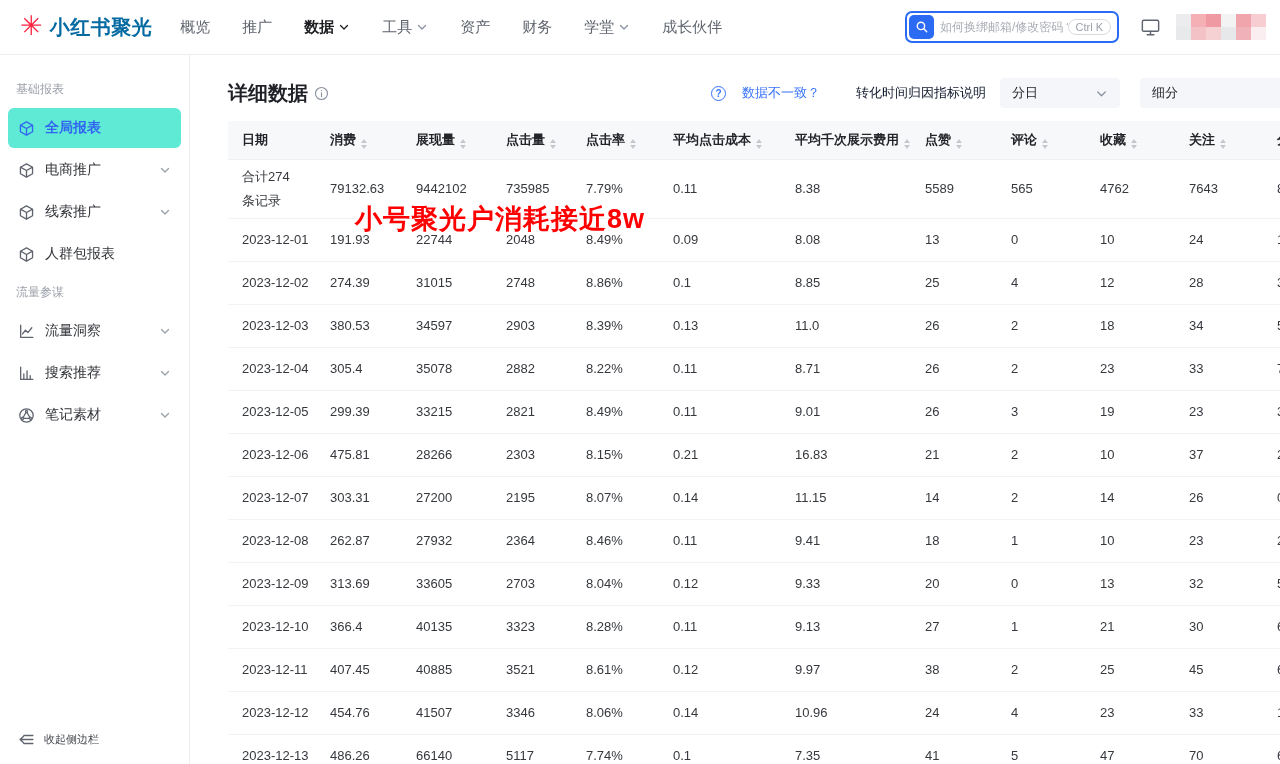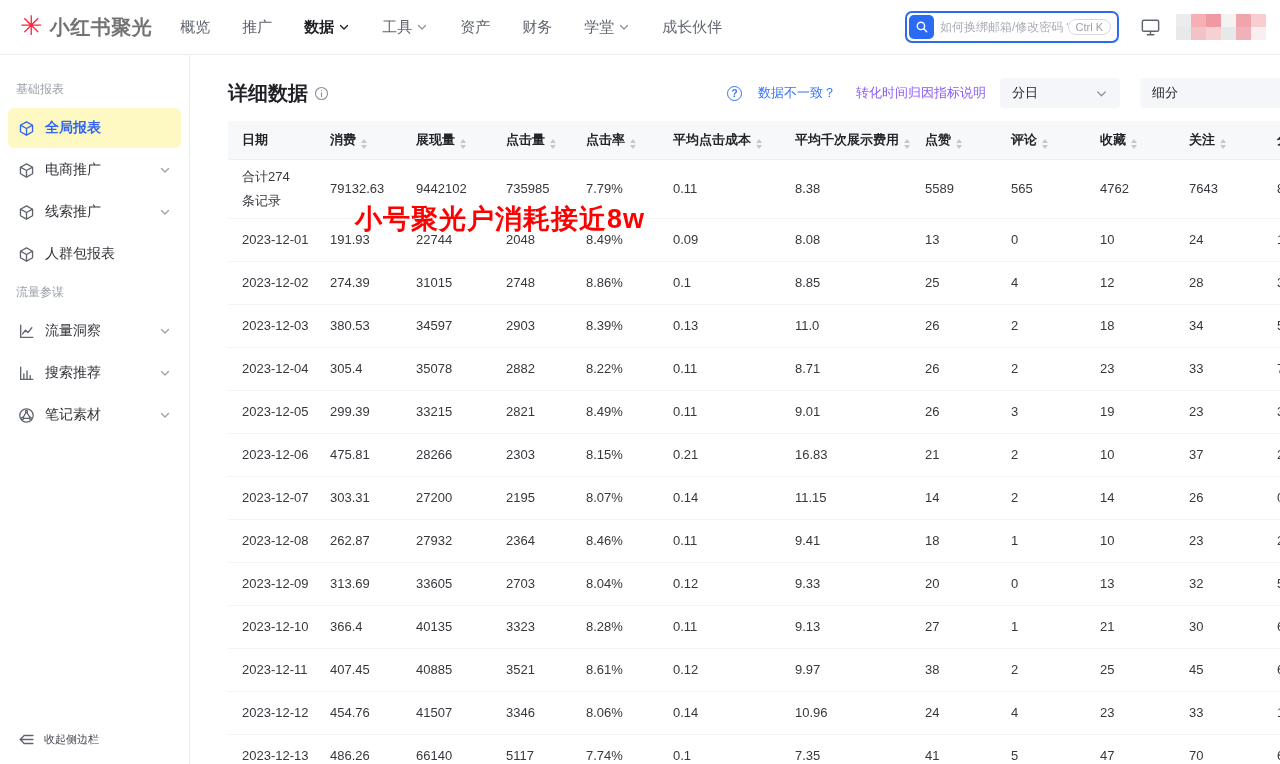--- a/index.html
+++ b/index.html
@@ -4,21 +4,21 @@
 <style>
   * { margin:0; padding:0; box-sizing:border-box; }
   html,body { width:1280px; height:764px; overflow:hidden; background:#fff;
     font-family:"Liberation Sans","DejaVu Sans",sans-serif; color:#33353a; }
 
   
   .topbar { position:absolute; top:0; left:0; width:1280px; height:55px; background:#fff;
     border-bottom:1px solid #ededed; display:flex; align-items:center; padding:0 14px 0 20px; z-index:20; }
   .logo { display:flex; align-items:center; gap:7px; }
   .logo-mark { color:#ff2442; font-size:27px; line-height:1; transform:translateY(-1px); }
-  .logo-text { font-size:20px; font-weight:700; color:#737373; letter-spacing:.5px; }
+  .logo-text { font-size:20px; font-weight:700; color:#0369a1; letter-spacing:.5px; }
   .main-nav { display:flex; align-items:flex-start; gap:32px; margin-left:28px; }
   .nav-item { display:flex; align-items:center; gap:4px; font-size:15px; color:#5f646e; cursor:pointer; white-space:nowrap; }
   .nav-item .chev { color:#8a919f; display:flex; }
   .nav-item.active { color:#1c1d21; font-weight:700; }
   .nav-item.active .chev { color:#1c1d21; }
 
   .search-box { margin-left:auto; width:214px; height:32px; border:2px solid #2b6bf3; border-radius:7px;
     display:flex; align-items:center; background:#fff; overflow:hidden; }
   .search-btn { width:25px; height:24px; margin:0 6px 0 2px; background:#2b6bf3; border-radius:5px;
     display:flex; align-items:center; justify-content:center; flex:0 0 auto; border:none; cursor:pointer; }
@@ -31,38 +31,38 @@
   .user-redacted { margin-left:14px; display:grid; grid-template-columns:repeat(6,15px); grid-auto-rows:13px; cursor:pointer; }
 
   
   .sidebar { position:absolute; top:55px; left:0; width:190px; bottom:0; background:#fff;
     border-right:1px solid #ededed; padding-top:16px; z-index:10; }
   .section-label { padding:0 16px; margin:10px 0 10px; font-size:12px; color:#9a9fa8; }
   .side-item { height:40px; margin:2px 8px; padding:0 10px; border-radius:6px; display:flex; align-items:center;
     gap:10px; font-size:14px; color:#33353a; cursor:pointer; }
   .side-item .s-icon { display:flex; color:#5f646e; }
   .side-item .chev { margin-left:auto; color:#9aa0a8; display:flex; }
-  .side-item.active { background:#fef9c3; color:#3265f0; font-weight:600; }
+  .side-item.active { background:#5eead4; color:#3265f0; font-weight:600; }
   .side-item.active .s-icon { color:#3265f0; }
   .collapse-bar { position:absolute; bottom:0; left:0; right:0; height:50px; display:flex; align-items:center;
     gap:9px; padding:0 18px; font-size:11px; color:#45484e; cursor:pointer; }
   .collapse-bar .s-icon { display:flex; color:#5f646e; }
 
   
   .main { position:absolute; top:55px; left:190px; right:0; bottom:0; background:#fff;
     padding:23px 0 0 38px; overflow:hidden; }
   .main-head { display:flex; align-items:center; height:30px; padding-right:0; }
   .page-title { font-size:20px; font-weight:700; color:#1f2126; }
   .info-icon { margin-left:6px; color:#8a919f; display:flex; }
   .help-group { margin-left:auto; display:flex; align-items:center; gap:16px; font-size:13px; }
   .qmark { width:15px; height:15px; border:1.3px solid #3873fa; border-radius:50%; color:#3873fa;
     display:inline-flex; align-items:center; justify-content:center; font-size:10px; font-weight:700; }
   .qmark::before { content:"?"; }
   .help-link { color:#3873fa; cursor:pointer; }
-  .help-note { color:#8b5cf6; margin-left:4px;text-align:center; }
+  .help-note { color:#0f172a; margin-left:20px;text-align:center; }
   .select { height:30px; background:#f5f6f9; border-radius:4px; display:flex; align-items:center;
     padding:0 12px; font-size:13px; color:#1f2126; cursor:pointer;font-family:Liberation Mono, monospace; }
   .select .chev { margin-left:auto; color:#8a919f; display:flex; }
   .select-day { width:120px; margin-left:14px; }
   .select-seg { width:152px; margin-left:20px; margin-right:-12px; }
 
   
   .table-wrap { margin-top:13px; overflow:hidden; width:100%; }
   table { border-collapse:collapse; table-layout:fixed; width:1115px; }
   th, td { text-align:left; padding:0 14px; font-size:13px; white-space:nowrap; overflow:hidden; }

